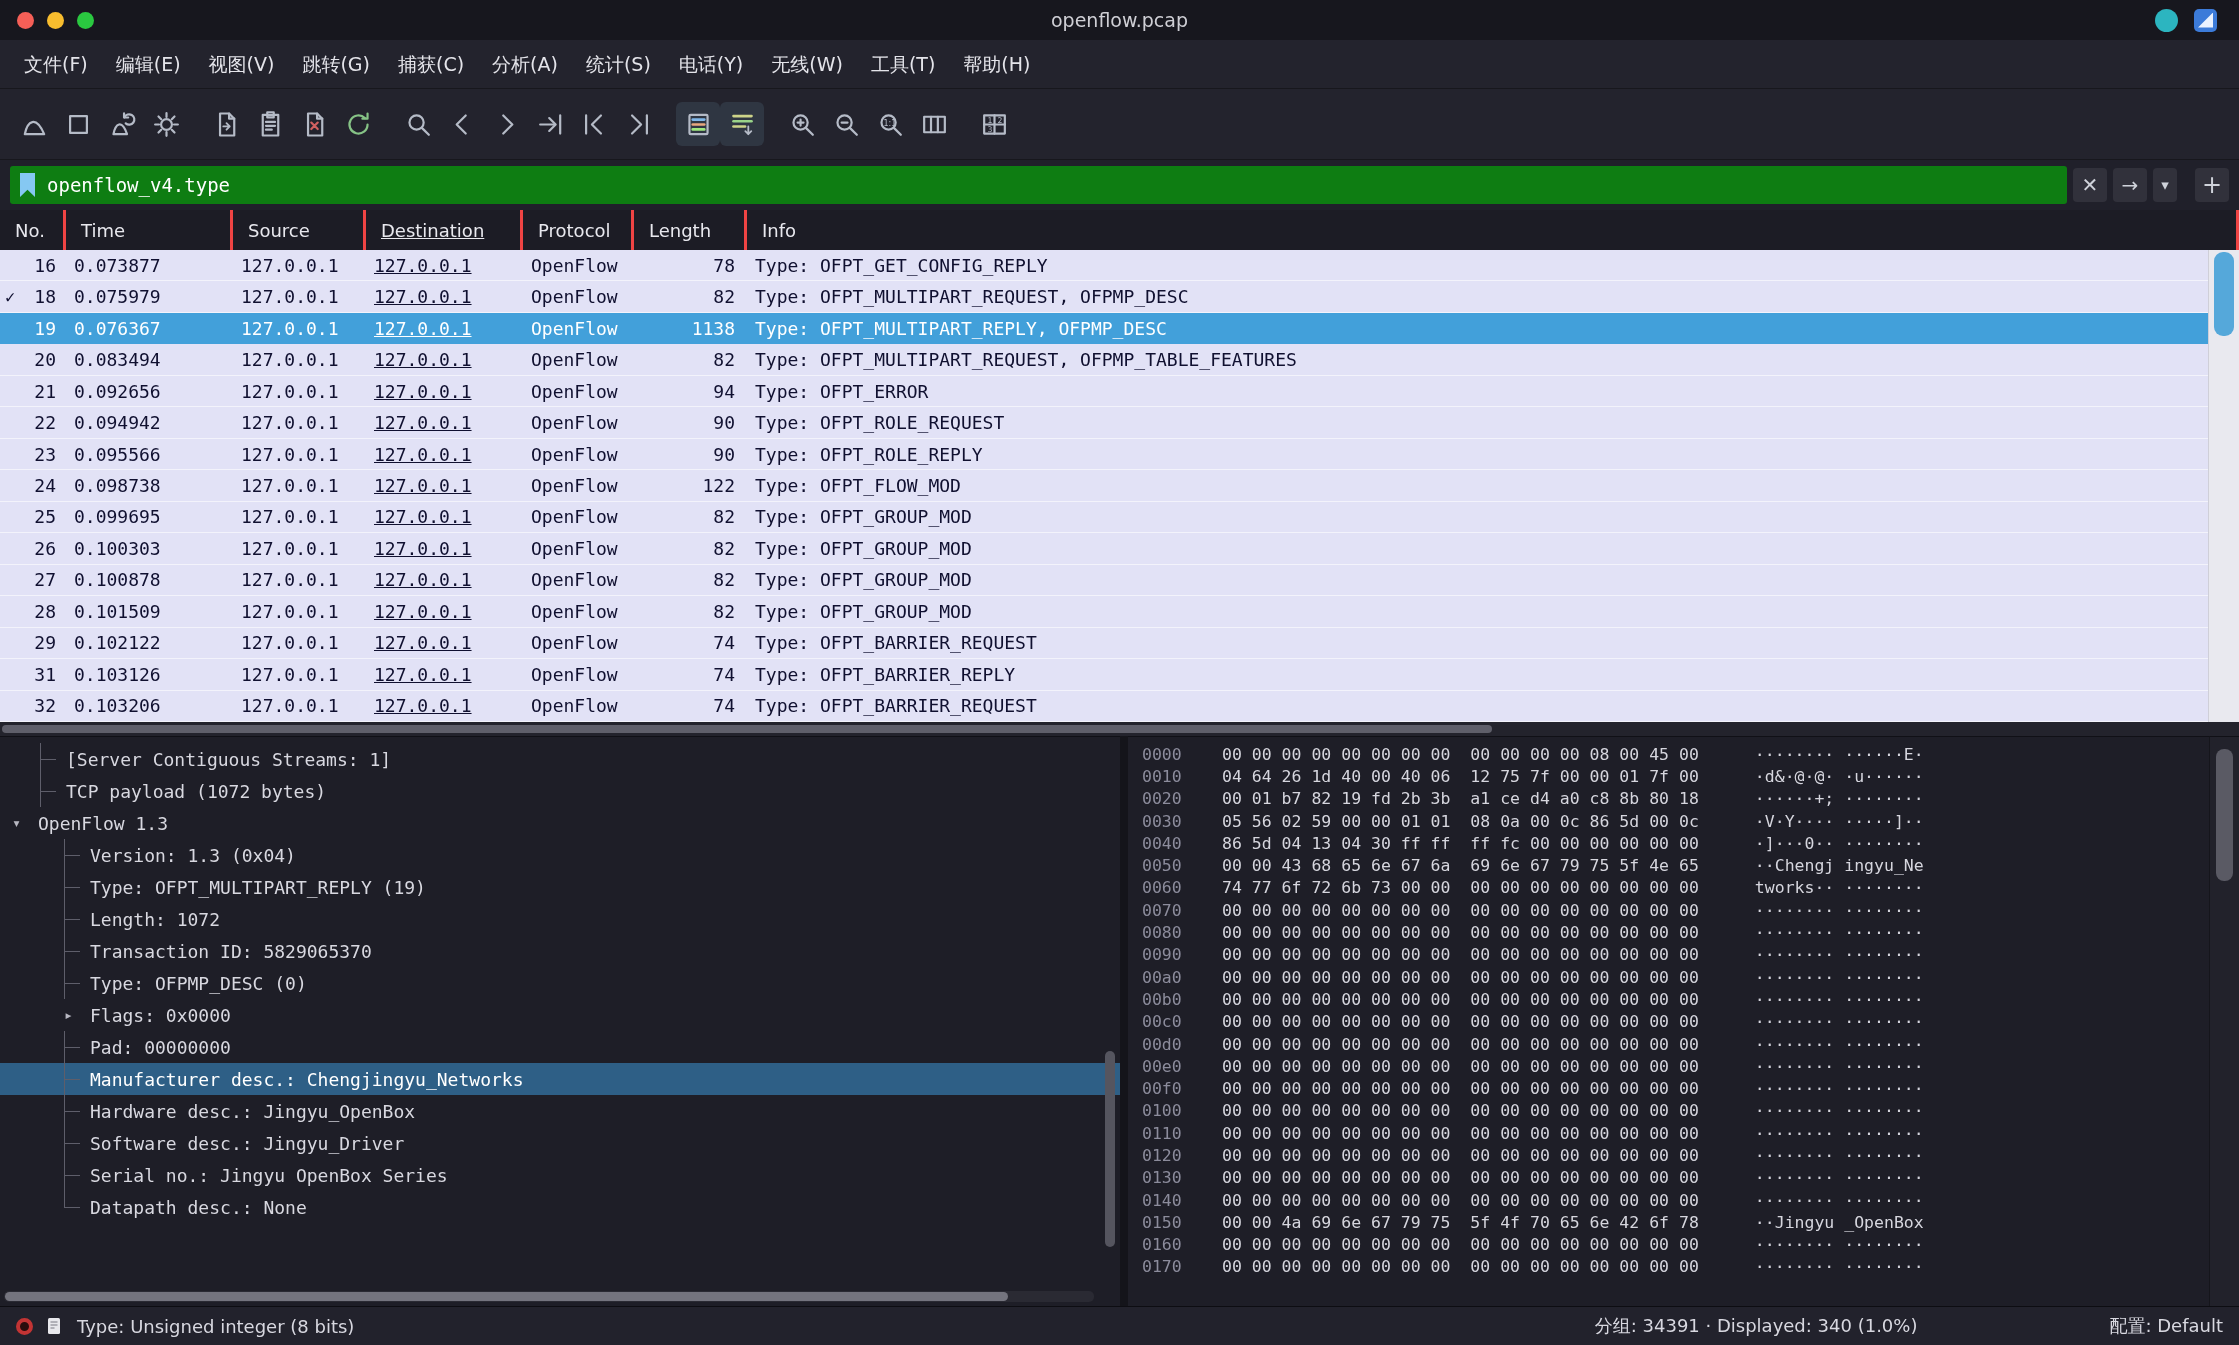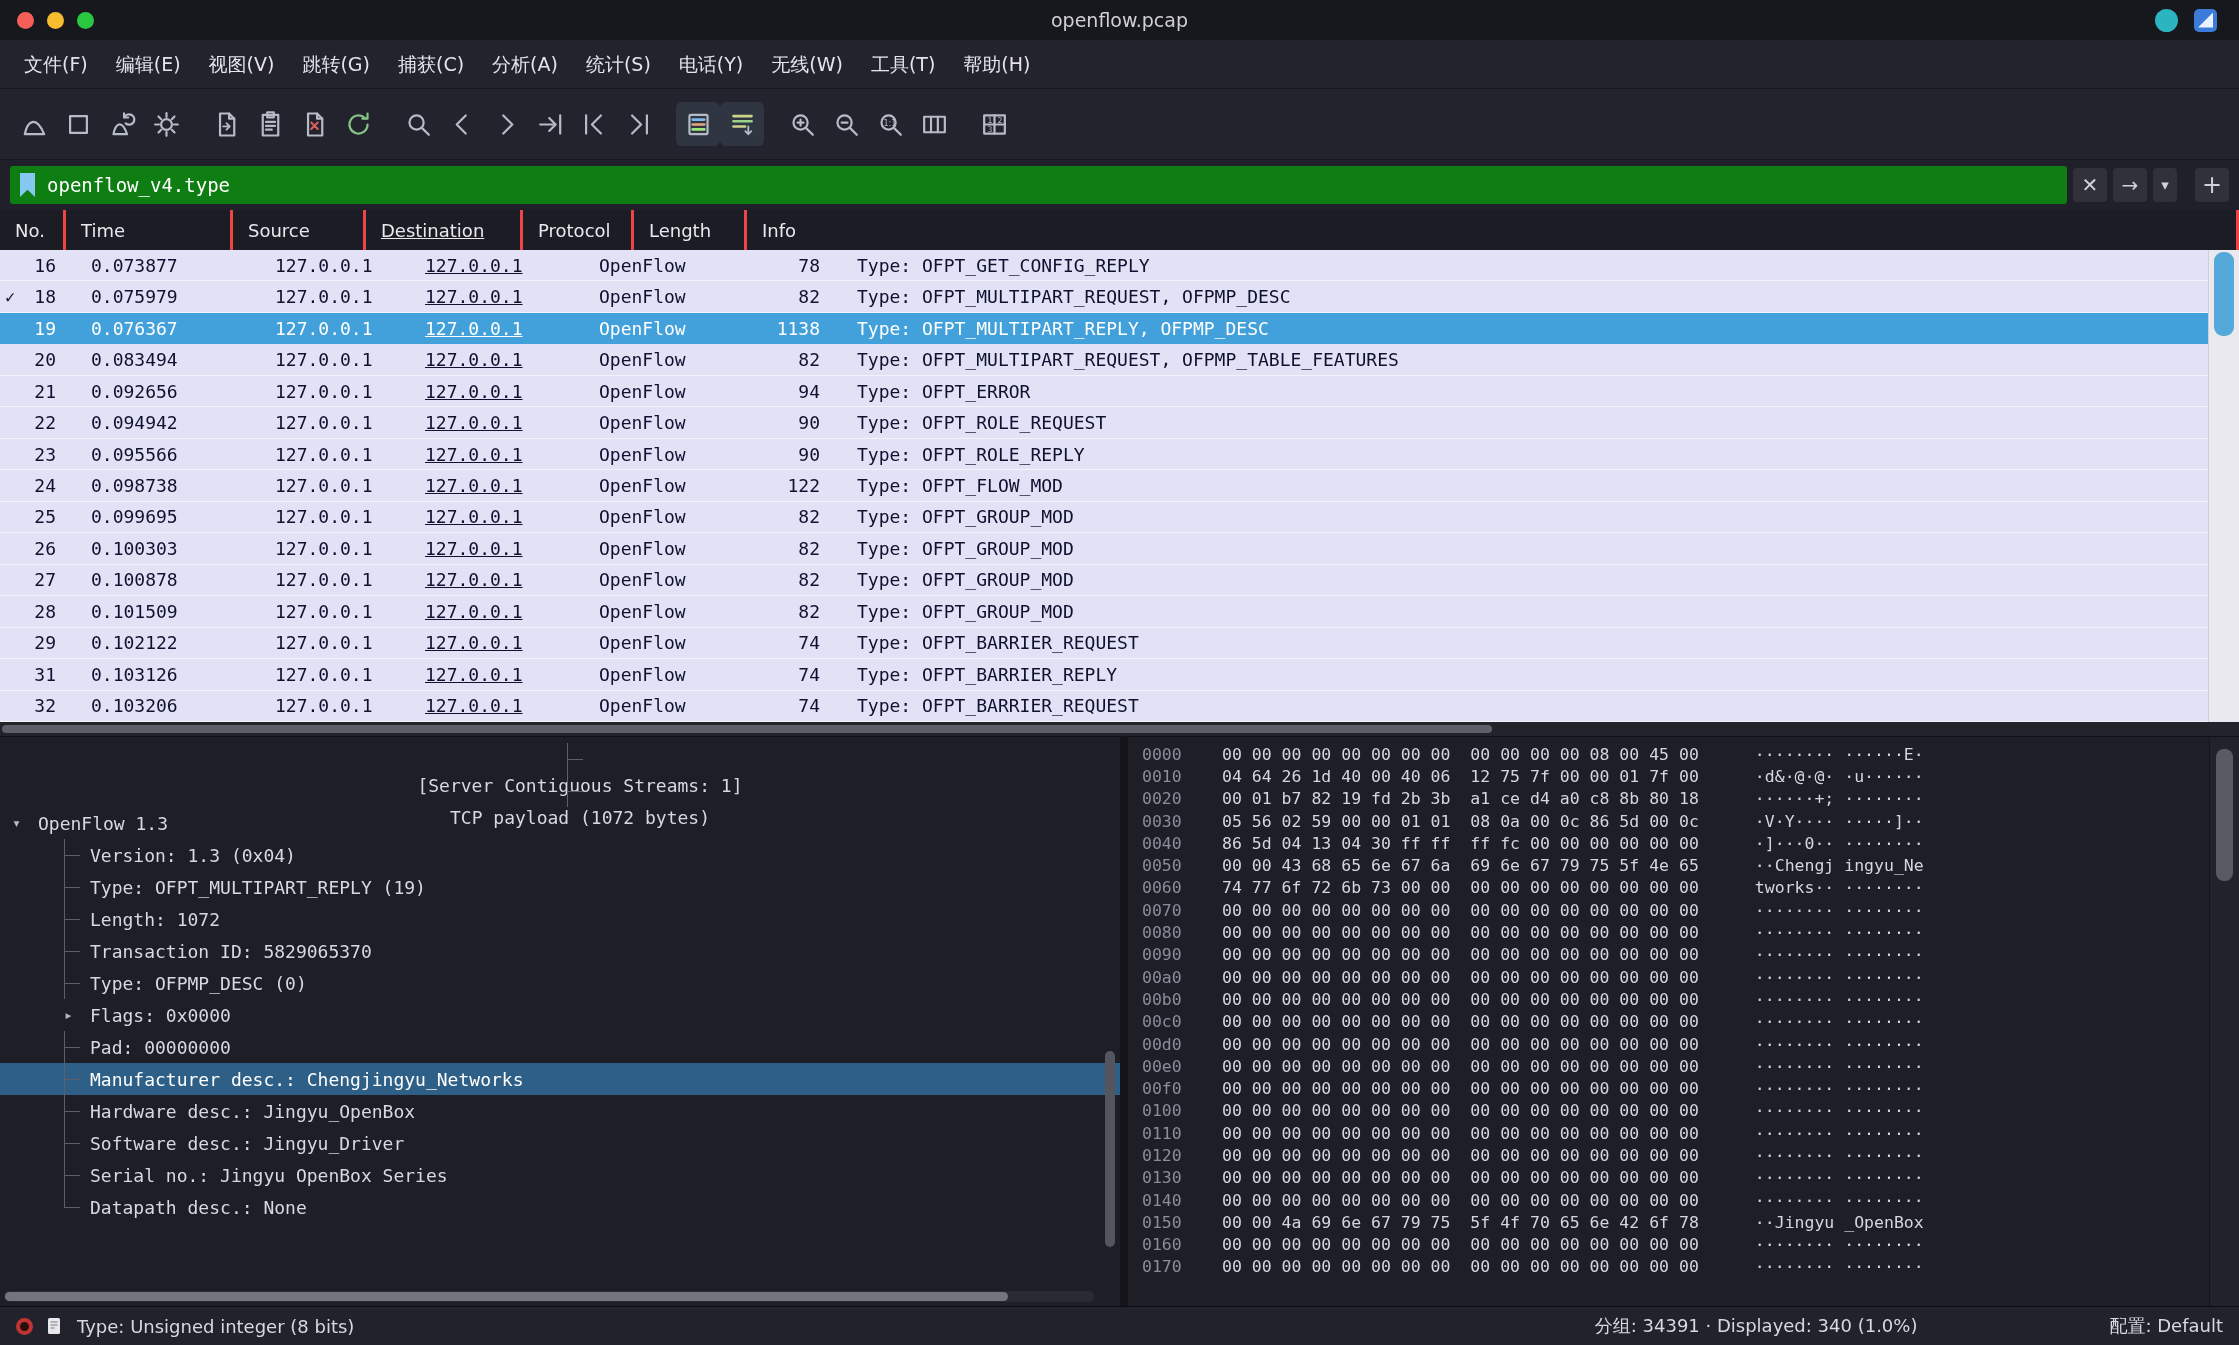--- a/index.html
+++ b/index.html
@@ -49,38 +49,38 @@
   .c-no{width:66px;flex:none;}
   .c-time{width:167px;flex:none;}
   .c-src{width:133px;flex:none;}
   .c-dst{width:157px;flex:none;text-decoration:underline;}
   .c-proto{width:111px;flex:none;}
   .c-len{width:113px;flex:none;}
   .c-info{flex:1;min-width:0;}
   .pl-body{height:472px;flex:none;position:relative;background:#e6e6f2;display:flex;flex-direction:column;}
   .p-rows{position:absolute;left:0;top:0;right:30px;bottom:0;display:flex;flex-direction:column;}
   .p-row{flex:1;display:flex;align-items:center;font:18px "DejaVu Sans Mono",monospace;color:#101030;
-         background:#e2e2f6;border-bottom:1px solid #f3f3fb;box-sizing:border-box;position:relative;gap:17px;}
+         background:#e2e2f6;border-bottom:1px solid #f3f3fb;box-sizing:border-box;position:relative;}
   .p-row .cell{padding-left:8px;box-sizing:border-box;white-space:nowrap;overflow:hidden;}
   .p-row .c-no{text-align:right;padding-left:0;padding-right:10px;}
   .p-row .c-len{text-align:right;padding-left:0;padding-right:12px;}
   .p-row.sel{background:#42a0da;color:#fff;border-bottom-color:#42a0da;}
   .mark{position:absolute;left:5px;font-size:17px;}
   .pl-vscroll{position:absolute;right:0;top:0;bottom:0;width:30px;background:#e9e9ef;border-left:1px solid #cfcfd8;}
   .pl-vthumb{position:absolute;top:2px;left:5px;right:5px;height:84px;background:#55a8da;border-radius:9px;}
   .hscroll{height:14px;flex:none;background:#23232c;position:relative;}
   .hthumb{position:absolute;left:2px;top:3px;height:8px;width:1490px;background:#5f5f6a;border-radius:4px;}
 
   
   .bottom{flex:1;display:flex;min-height:0;}
   .detail-pane{width:1120px;flex:none;background:#1e1e27;border-top:1px solid #101016;box-sizing:border-box;
                padding-top:6px;position:relative;overflow:hidden;}
   .detail-row{height:32px;display:flex;align-items:center;font:18px "DejaVu Sans Mono",monospace;
               color:#d8d8e0;white-space:pre;box-sizing:border-box;}
-  .depth-shallow{padding-left:40px;flex-direction:column;}
+  .depth-shallow{padding-left:40px;}
   .depth-child{padding-left:64px;}
   .depth-root{padding-left:12px;}
   .detail-row.sel{background:#2e5f86;color:#fff;}
   .gutter{width:26px;height:100%;position:relative;flex:none;}
   .gutter.conn-mid::before{content:"";position:absolute;left:0;top:0;bottom:0;border-left:1px solid #5e5e6a;}
   .gutter.conn-mid::after{content:"";position:absolute;left:0;top:50%;width:16px;border-top:1px solid #5e5e6a;}
   .gutter.conn-last::before{content:"";position:absolute;left:0;top:0;height:50%;border-left:1px solid #5e5e6a;}
   .gutter.conn-last::after{content:"";position:absolute;left:0;top:50%;width:16px;border-top:1px solid #5e5e6a;}
   .d-arrow{width:26px;flex:none;color:#b8b8c2;font-size:15px;}
   .detail-vscroll{position:absolute;right:2px;top:4px;bottom:20px;width:16px;}

